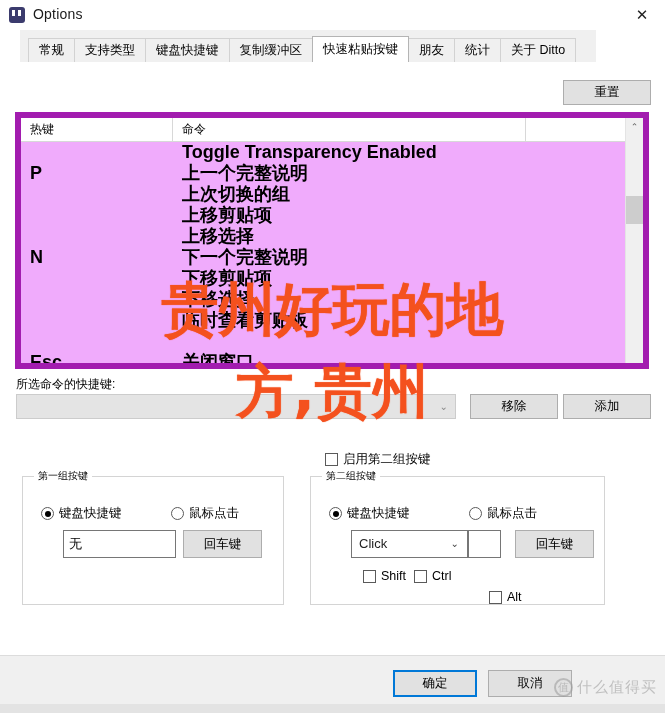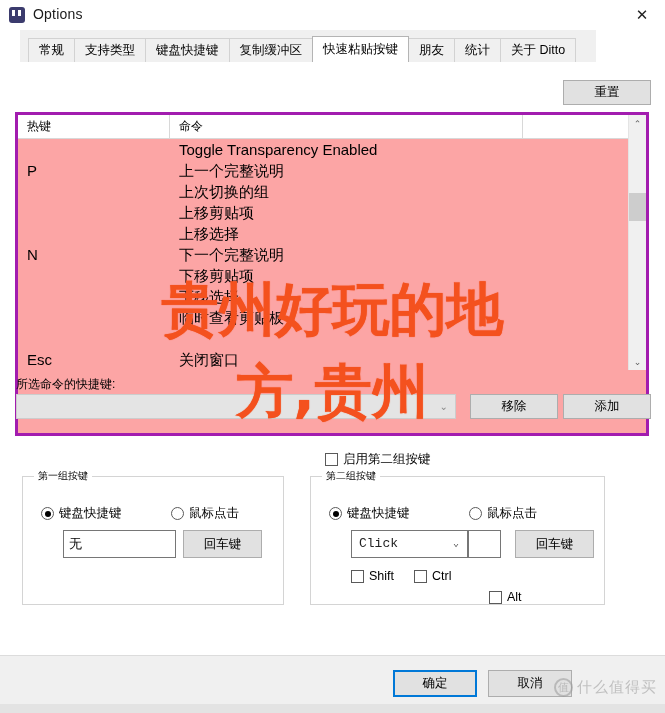--- a/index.html
+++ b/index.html
@@ -61,40 +61,40 @@
     border-top:1px solid #ffffff;
   }
   .reset-btn{
     position:absolute;left:563px;top:17px;width:88px;height:25px;
     background:#e1e1e1;border:1px solid #adadad;
     font-size:12.5px;color:#000;
     display:flex;align-items:center;justify-content:center;cursor:default;
   }
   
   .listview{
-    position:absolute;left:15px;top:49px;width:634px;height:324px;
-    background:#fca5a5;border:3px solid #a21caf;box-sizing:border-box;
+    position:absolute;left:15px;top:49px;width:634px;height:257px;
+    background:#f0abfc;border:6px solid #a21caf;box-sizing:border-box;
     overflow:hidden;
   }
   .lv-header{
     position:relative;height:23px;width:100%;
     border-bottom:1px solid #d8d8d8;background:#fff;
   }
   .lv-th{
     position:absolute;top:0;height:23px;line-height:23px;
     font-size:12px;color:#000;padding-left:9px;box-sizing:border-box;
     border-right:1px solid #d8d8d8;
   }
   .lv-th.c0{left:0;width:152px;}
   .lv-th.c1{left:152px;width:353px;}
   .lv-th.c2{left:505px;width:112px;border-right:none;}
   .lv-rows{position:relative;}
   .lv-row{height:21px;line-height:21px;position:relative;white-space:nowrap;}
-  .lv-cell{position:absolute;top:0;height:21px;line-height:21px;font-size:15px;
-           padding-left:9px;box-sizing:border-box;overflow:hidden;}
+  .lv-cell{position:absolute;top:0;height:21px;line-height:21px;font-size:18px;
+           padding-left:9px;box-sizing:border-box;overflow:hidden;font-weight:bold;}
   .lv-cell.c0{left:0;width:152px;}
   .lv-cell.c1{left:152px;width:353px;}
   .vscroll{
     position:absolute;right:0;top:0;width:17px;height:255px;background:#f0f0f0;
     border-left:1px solid #e4e4e4;
   }
   .vs-arrow{
     width:17px;height:17px;display:flex;align-items:center;justify-content:center;
     font-size:9px;color:#606060;cursor:default;
   }
@@ -314,28 +314,28 @@
   <div class="groupbox gb2">
     <div class="gb-title">第二组按键</div>
     <div class="radio on" style="left:18px;top:28px;">
       <span class="dot"></span>
       <span>键盘快捷键</span>
     </div>
     <div class="radio" style="left:158px;top:28px;">
       <span class="dot"></span>
       <span>鼠标点击</span>
     </div>
-    <div class="combo" style="left:40px;top:53px;width:117px;height:28px;font-family:Liberation Mono, monospace;">
+    <div class="combo" style="left:40px;top:53px;width:117px;height:28px;">
       <span>Click</span>
       <span class="arrow">⌄</span>
     </div>
     <div class="txtinput" style="left:157px;top:53px;width:33px;height:28px;"></div>
     <div class="btn" style="position:absolute;left:204px;top:53px;width:79px;height:28px;">回车键</div>
 
-    <div class="chk" style="position:absolute;left:40px;top:92px;">
+    <div class="chk" style="position:absolute;left:52px;top:92px;">
       <span class="box"></span>
       <span>Shift</span>
     </div>
     <div class="chk" style="position:absolute;left:103px;top:92px;">
       <span class="box"></span>
       <span>Ctrl</span>
     </div>
     <div class="chk" style="position:absolute;left:178px;top:92px;margin-top:21px;">
       <span class="box"></span>
       <span>Alt</span>

